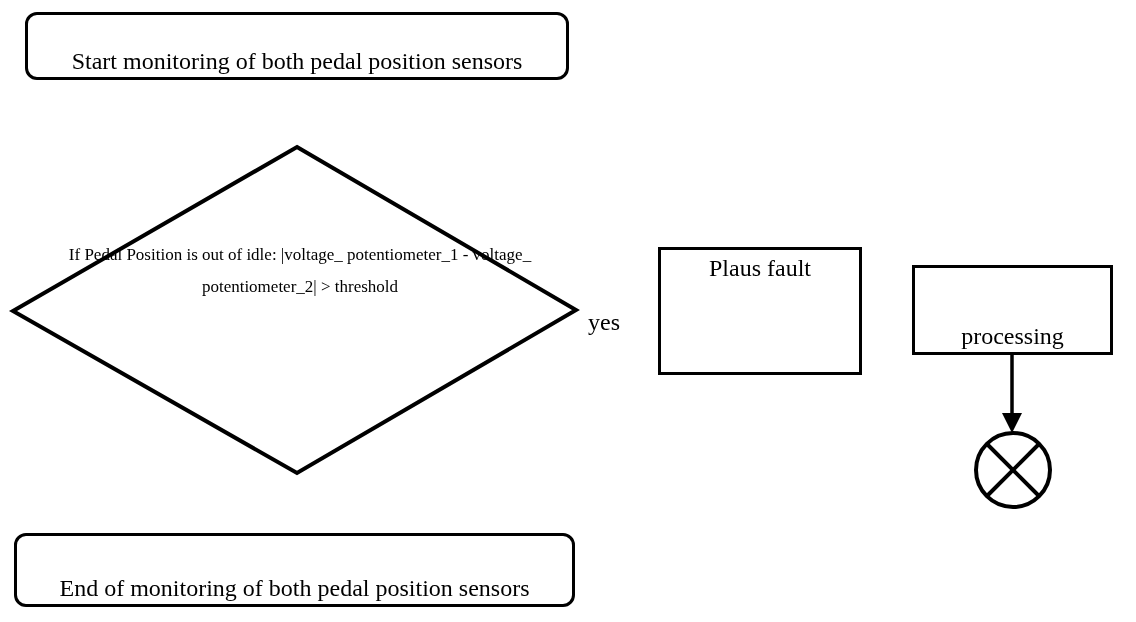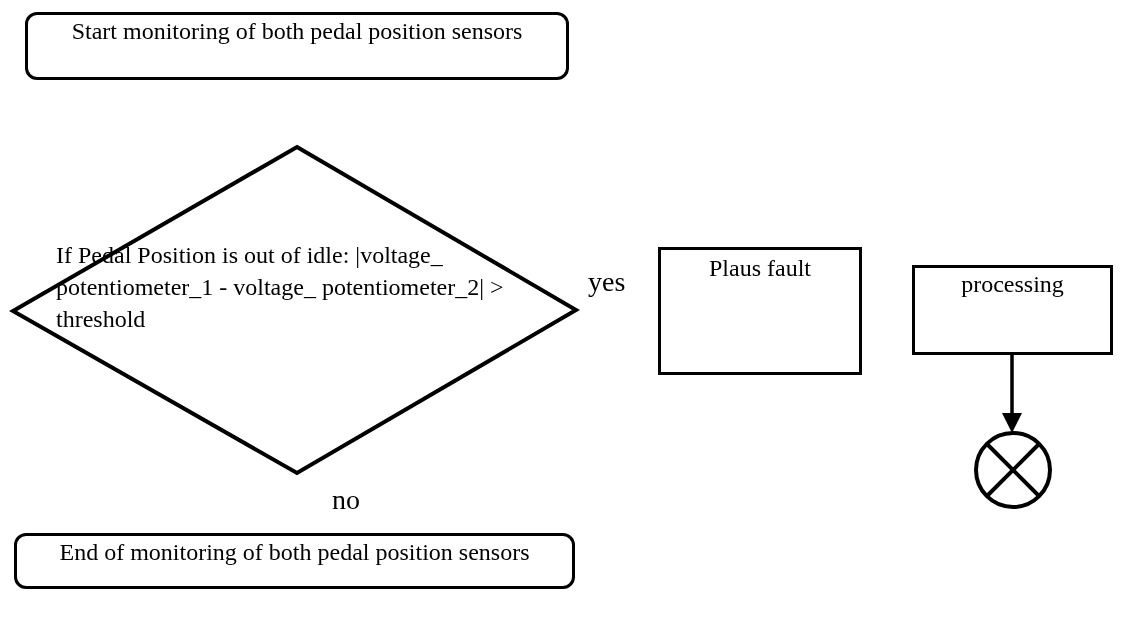--- a/index.html
+++ b/index.html
@@ -20,21 +20,21 @@
     position: absolute;
     left: 0;
     top: 0;
   }
   .node {
     position: absolute;
     box-sizing: border-box;
     border: 3px solid #000000;
     background: #ffffff;
     display: flex;
-    align-items: flex-start;
+    align-items: flex-end;
     justify-content: center;
     text-align: center;
     font-size: 24px;
     line-height: 32px;
   }
   .node.rounded {
     border-radius: 12px;
   }
   .node .line {
     display: block;
@@ -42,49 +42,50 @@
   .start-box {
     left: 25px;
     top: 12px;
     width: 544px;
     height: 68px;
   }
   .end-box {
     left: 14px;
     top: 533px;
     width: 561px;
-    height: 56px;
+    height: 74px;
   }
   .plaus-box {
     left: 658px;
     top: 247px;
     width: 204px;
     height: 128px;
     align-items: flex-start;
     padding-top: 2px;
   }
   .fault-box {
     left: 912px;
     top: 265px;
     width: 201px;
     height: 90px;
   }
   .diamond-text {
     position: absolute;
-    left: 56px;
+    left: 50px;
     top: 239px;
     width: 500px;
-    text-align: left;
-    font-size: 24px;
+    text-align: center;
+    font-size: 17px;
     line-height: 32px;
   }
   .edge-label {
     position: absolute;
-    font-size: 28px;
+    font-size: 24px;
     line-height: 28px;
+    margin-top: 40px;
   }
   .yes-label {
     left: 588px;
     top: 268px;
   }
   .no-label {
     left: 332px;
     top: 486px;
   }
   .textblock {

